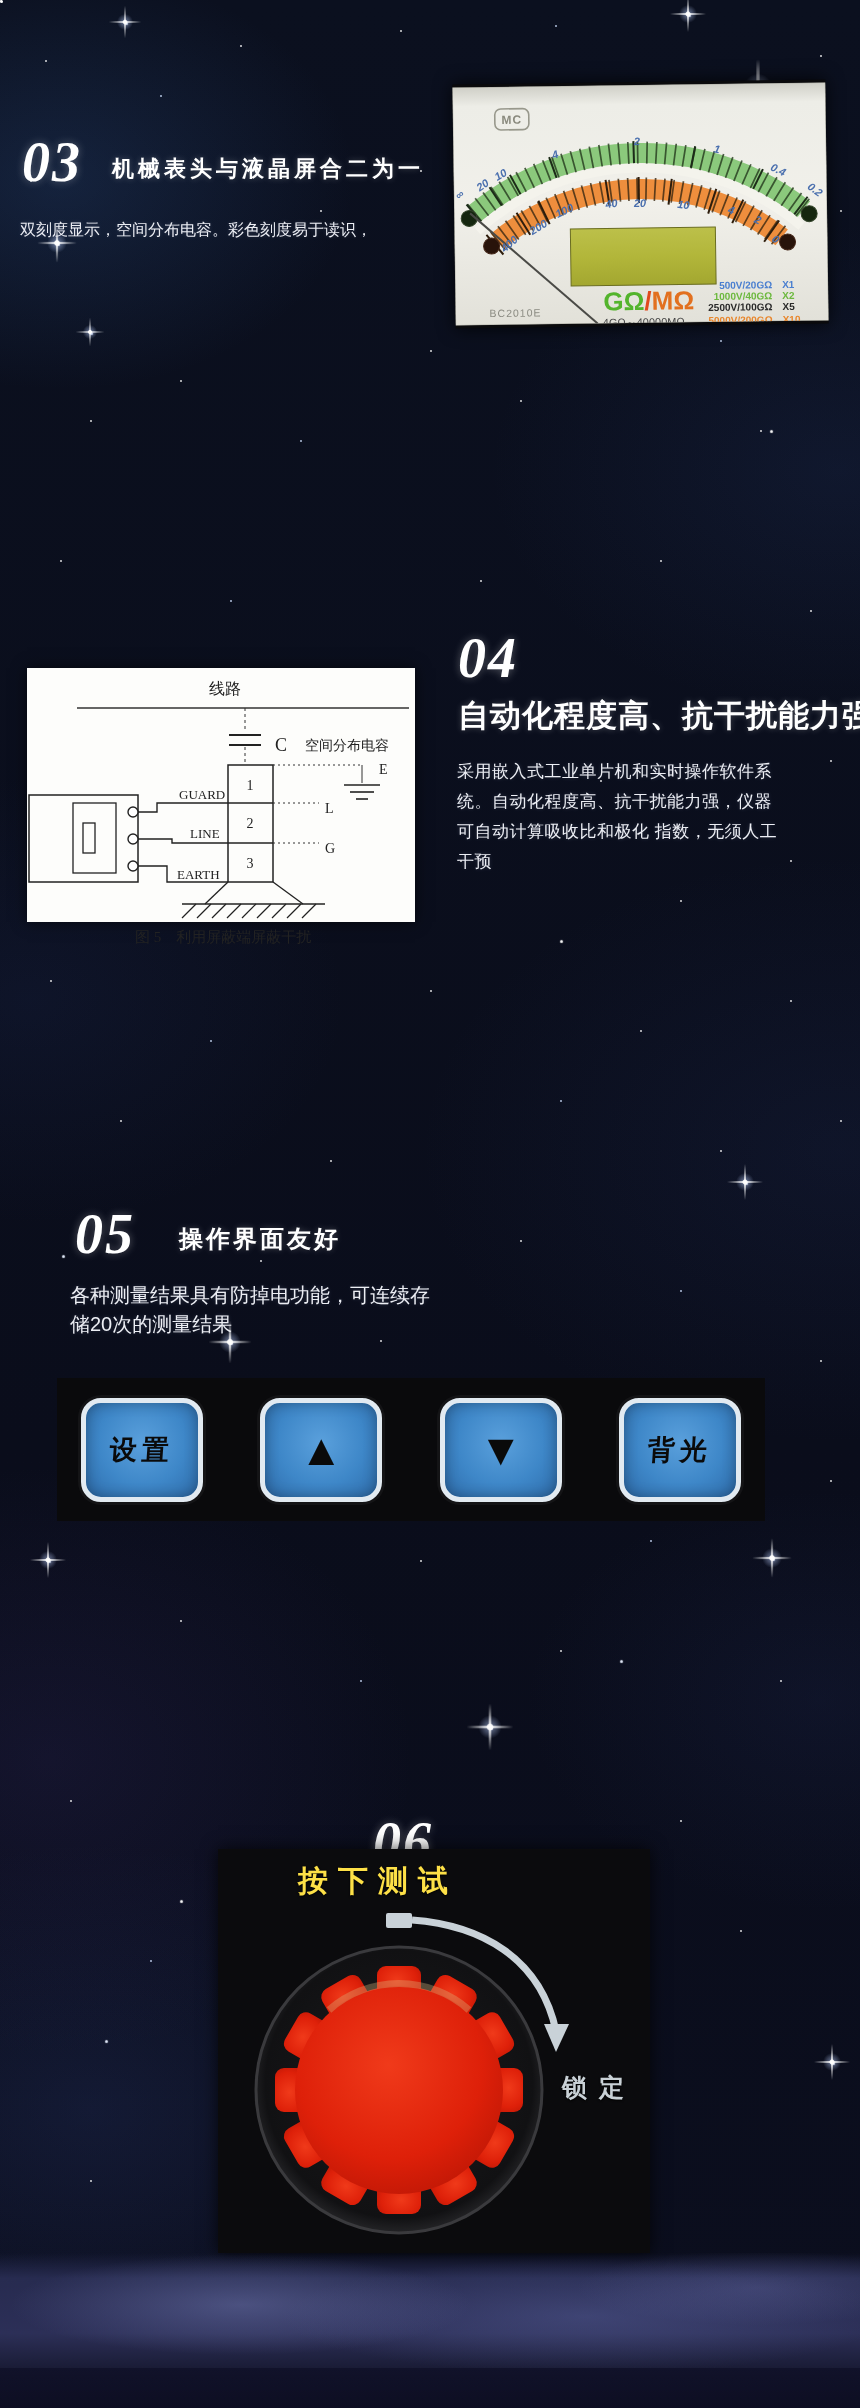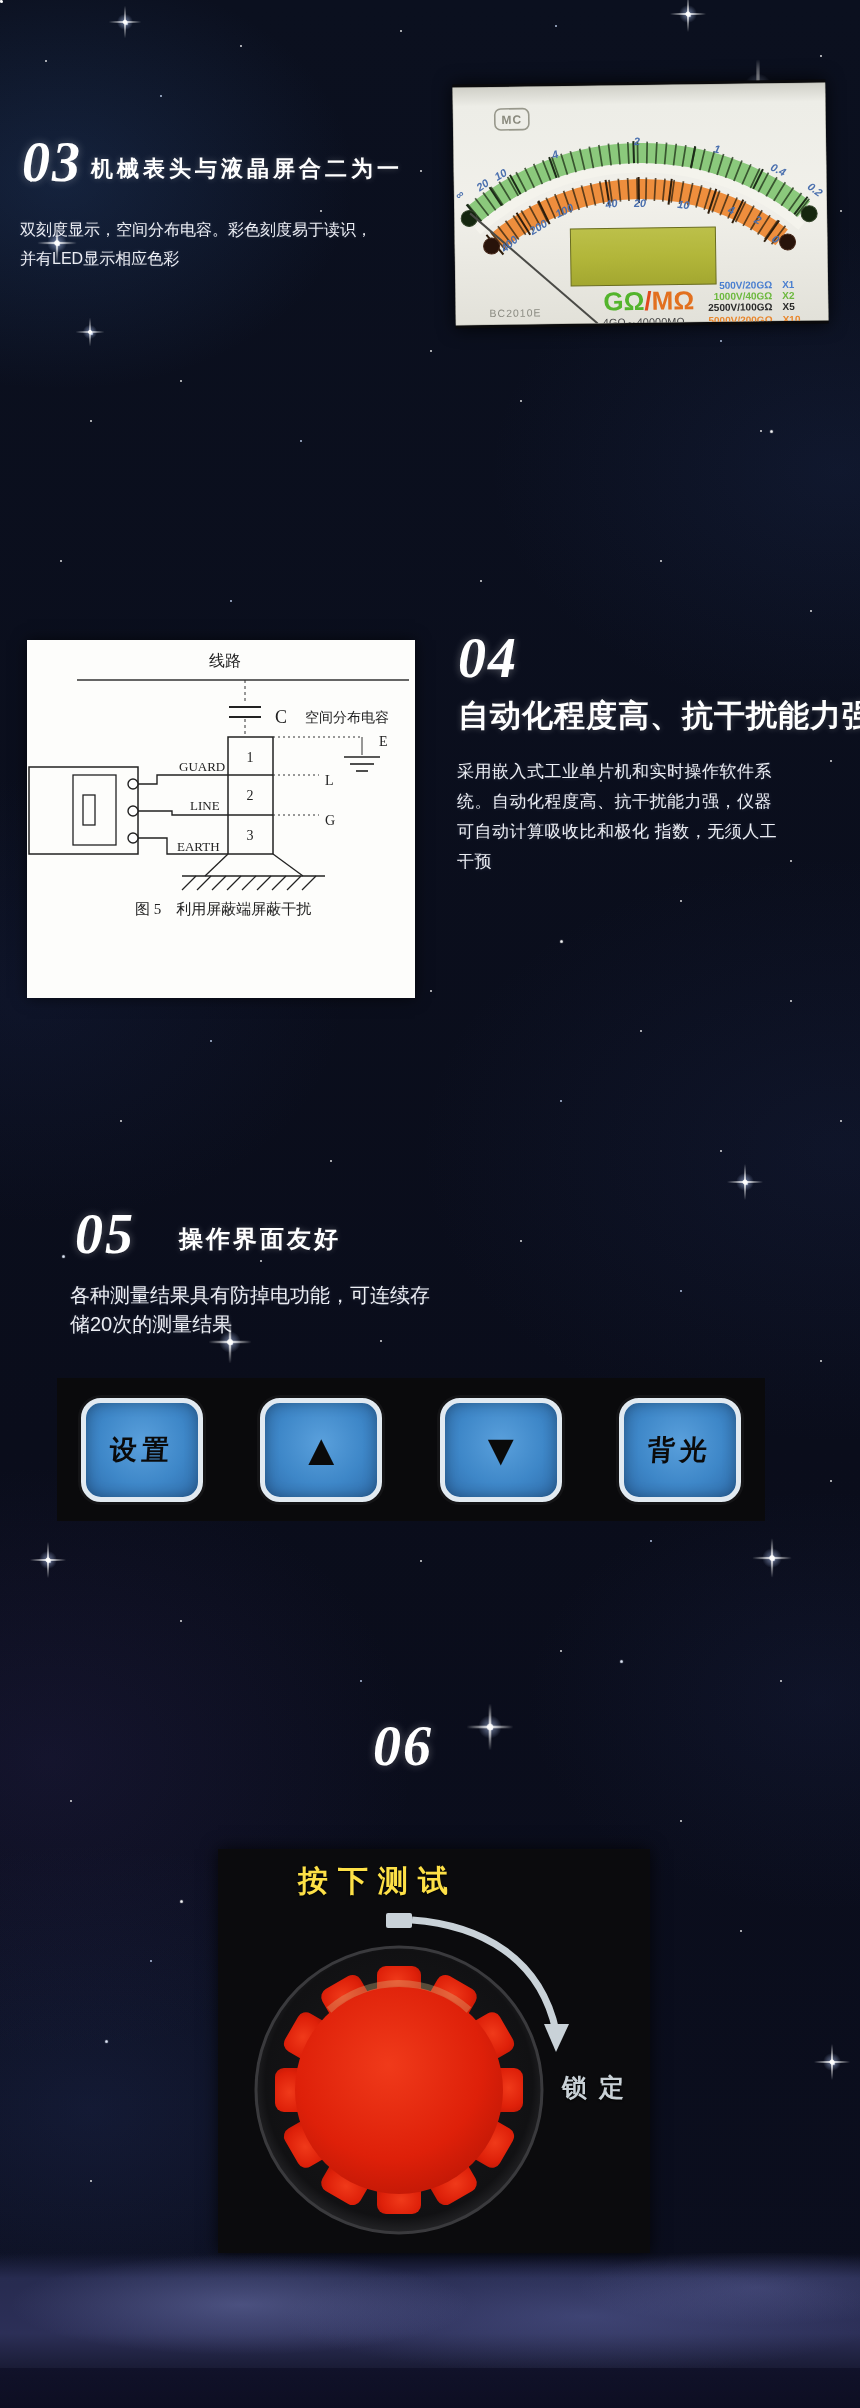--- a/index.html
+++ b/index.html
@@ -36,31 +36,31 @@
   .stars3{position:absolute;left:0;top:0;width:3px;height:3px;border-radius:50%;background:transparent;
     box-shadow:300px 2380px 1px #7fe3ff,420px 2396px 1px #ff7fd0,555px 2372px 1px #9fe8ff,700px 2390px 1px #caa8ff,
     795px 2378px 1px #ff9ad5,120px 2386px 1px #8fd8ff,505px 2384px 1px #fff,215px 2398px 1px #fff,758px 2398px 1px #8fd8ff;}
   .fstar{position:absolute;width:36px;height:36px;pointer-events:none;
     background:radial-gradient(circle,rgba(255,255,255,.95) 0 2px,rgba(190,210,255,.4) 3px,transparent 9px);}
   .fstar::before{content:"";position:absolute;left:0;right:0;top:17px;height:2px;
     background:linear-gradient(90deg,transparent,rgba(255,255,255,.9),transparent);}
   .fstar::after{content:"";position:absolute;top:0;bottom:0;left:17px;width:2px;
     background:linear-gradient(180deg,transparent,rgba(255,255,255,.9),transparent);}
   
-  .sec-head{position:absolute;display:flex;align-items:flex-end;gap:9px;color:#fff;white-space:nowrap;}
+  .sec-head{position:absolute;display:flex;align-items:flex-end;gap:30px;color:#fff;white-space:nowrap;}
   .sec-num{font-family:"Liberation Serif",serif;font-style:italic;font-weight:bold;font-size:56px;
     line-height:.82;letter-spacing:2px;text-shadow:0 0 8px rgba(255,255,255,.3);}
   .sec-title{font-weight:bold;text-shadow:0 0 6px rgba(255,255,255,.25);}
   .sec-body{position:absolute;color:#eceef4;white-space:nowrap;text-shadow:0 0 4px rgba(200,215,255,.2);}
   
   .meter-photo{position:absolute;left:454px;top:82px;width:373px;height:244px;background:#0a0a0c;
     transform:rotate(-.8deg);box-shadow:0 0 18px rgba(0,0,0,.8);}
   .meter-photo svg{position:absolute;left:0;top:3px;}
   
-  .diagram{position:absolute;left:27px;top:640px;width:388px;height:358px;background:#fdfdfb;
+  .diagram{position:absolute;left:27px;top:668px;width:388px;height:254px;background:#fdfdfb;
     box-shadow:0 0 14px rgba(0,0,0,.6);text-align:right;}
   
   .keypad{position:absolute;left:57px;top:1378px;width:708px;height:143px;background:#0a0a0c;
     display:flex;align-items:center;justify-content:space-between;padding:0 24px;box-sizing:border-box;}
   .key{width:122px;height:104px;border-radius:20px;border:5px solid #e2eaf1;box-sizing:border-box;
     background:radial-gradient(circle at 50% 42%,#5aa0dc 0%,#3e87c8 55%,#2e6cab 100%);
     display:flex;align-items:center;justify-content:center;
     box-shadow:0 0 0 3px #141416,inset 0 0 14px rgba(0,0,0,.3);}
   .key .klabel{font-weight:bold;color:#0a0a0a;font-size:27px;letter-spacing:5px;transform:skewX(-4deg);}
   .key .karrow{font-size:44px;color:#0a0a0a;line-height:1;}
@@ -104,21 +104,20 @@
   <div class="fstar" style="left:327px;top:2374px;transform:scale(1.2);"></div>
   <div class="fstar" style="left:640px;top:2371px;transform:scale(1.3);"></div>
   <div class="fstar" style="left:817px;top:2357px;transform:scale(.9);"></div>
 
   <div class="sec-head" style="left:22px;top:140px;">
     <span class="sec-num">03</span>
     <span class="sec-title" style="font-size:22px;letter-spacing:4px;padding-bottom:2px;">机械表头与液晶屏合二为一</span>
   </div>
   <div class="sec-body" style="left:20px;top:215px;font-size:16px;line-height:29px;">
     <div>双刻度显示，空间分布电容。彩色刻度易于读识，</div>
-    <div>并有LED显示相应色彩</div>
   </div>
 
   <div class="meter-photo">
     <svg width="373" height="238" viewBox="0 0 373 238">
       <defs>
         <linearGradient id="faceG" x1="0" y1="0" x2="0" y2="1">
           <stop offset="0" stop-color="#cfcfc7"></stop>
             <stop offset=".08" stop-color="#ededE7"></stop>
           <stop offset=".5" stop-color="#f1f0ea"></stop>
             <stop offset="1" stop-color="#e2e1d9"></stop>
@@ -308,21 +307,21 @@
       <span class="karrow">▲</span>
     </div>
     <div class="key">
       <span class="karrow">▼</span>
     </div>
     <div class="key">
       <span class="klabel">背光</span>
     </div>
   </div>
 
-  <div class="sec-head" style="left:373px;top:1724px;gap:6px;">
+  <div class="sec-head" style="left:373px;top:1820px;gap:6px;">
     <span class="sec-num">06</span>
   </div>
 
   <div class="knob-panel">
     <div class="knob-top-label">按下测试</div>
     <svg width="432" height="404" viewBox="0 0 432 404" style="position:absolute;left:0;top:0;">
       <defs>
         <radialGradient id="gearG" cx="45%" cy="38%" r="75%">
           <stop offset="0" stop-color="#f03a1a"></stop>
             <stop offset=".6" stop-color="#de2009"></stop>

